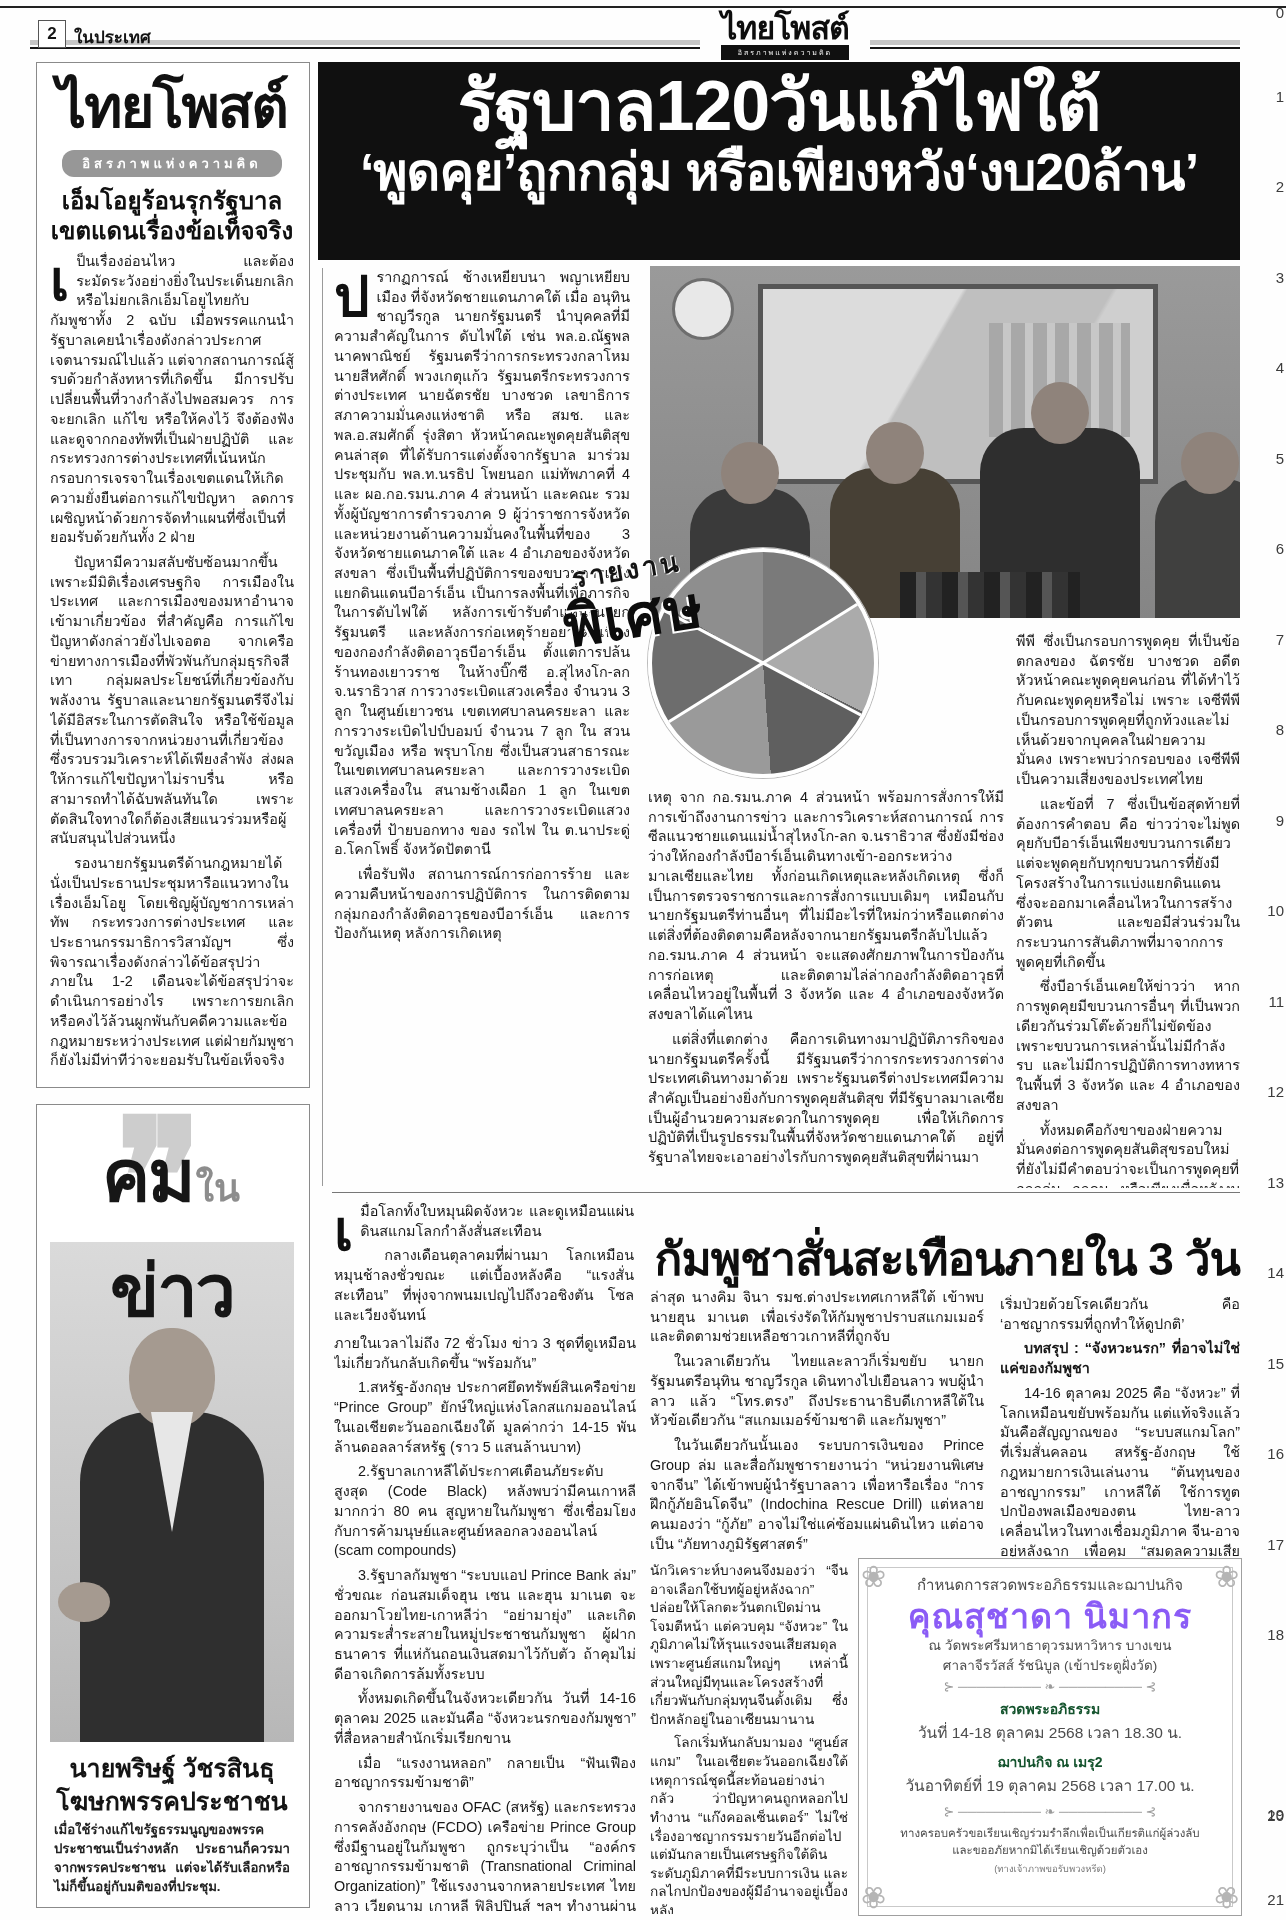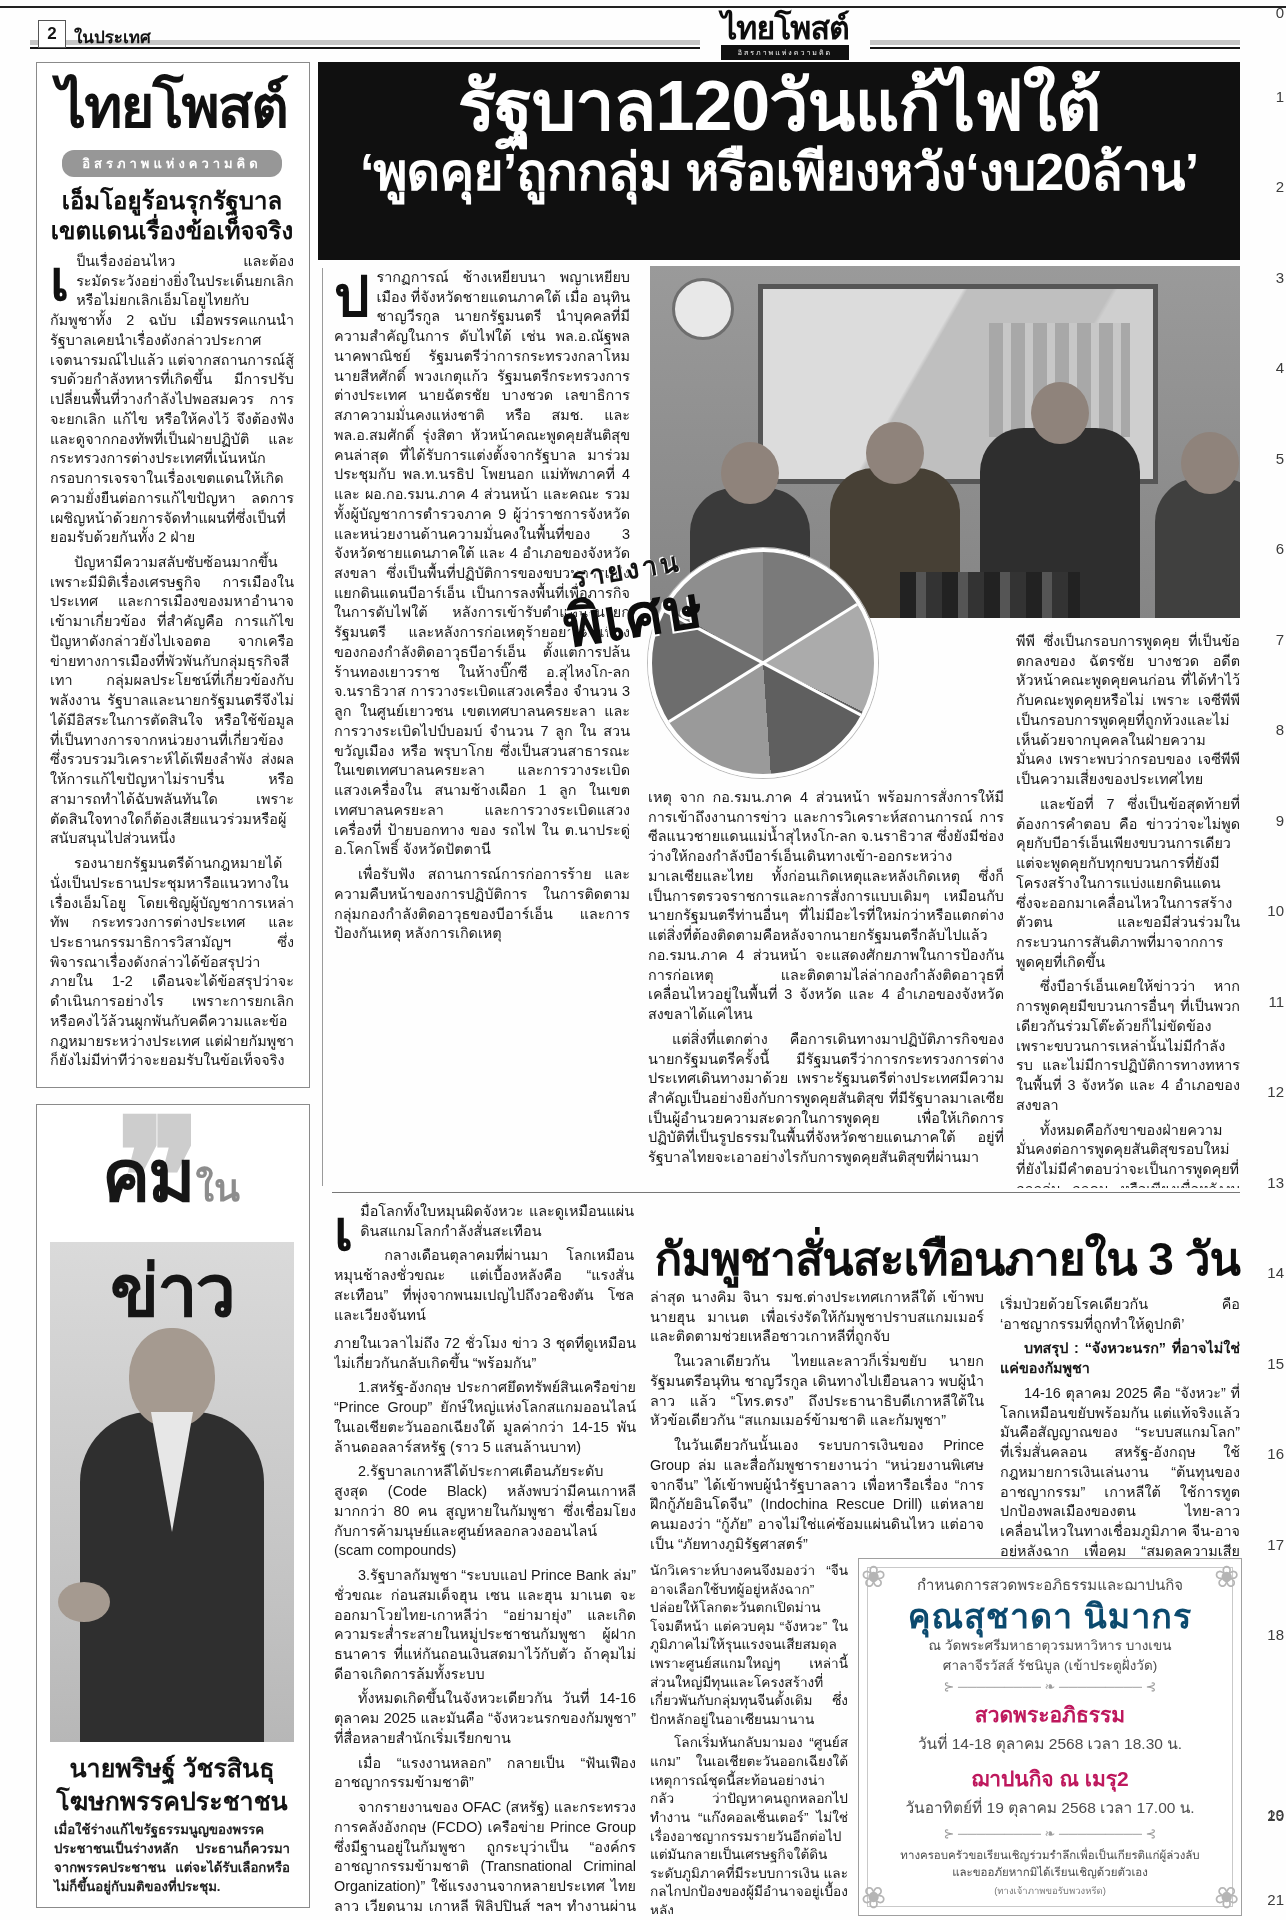--- a/index.html
+++ b/index.html
@@ -72,24 +72,24 @@
   .bCol1{left:334px;top:1334px;width:302px;height:580px;overflow:hidden;}
   .bCol2{left:650px;top:1288px;width:334px;height:264px;overflow:hidden;}
   .bCol3{left:1000px;top:1288px;width:240px;height:262px;overflow:hidden;margin-top:7px;}
   .bCol2b{left:650px;top:1562px;width:198px;height:352px;overflow:hidden;font-size:13.6px;}
   .boldp{font-weight:800;}
   
   .funeral{left:858px;top:1558px;width:382px;height:356px;border:1px solid #9f9f9f;background:#fff;
            text-align:center;color:#4c4c4c;font-family:"Liberation Sans",sans-serif;}
   .funeral .inner{position:absolute;left:8px;top:8px;right:8px;bottom:8px;border:1px solid #c9c9c9;}
   .fn-small{margin-top:14px;font-size:15px;}
-  .fn-name{font-size:34px;font-weight:900;color:#0c4a6e;letter-spacing:1px;line-height:1.15;}
+  .fn-name{font-size:34px;font-weight:900;color:#8b5cf6;letter-spacing:1px;line-height:1.15;}
   .fn-venue{font-size:13.5px;line-height:1.45;}
   .fn-orn{color:#9a9a9a;font-size:13px;margin:4px 0;}
-  .fn-cer{font-size:21px;font-weight:800;color:#be185d;margin-top:0;}
+  .fn-cer{font-size:14px;font-weight:800;color:#14532d;margin-top:0;}
   .fn-date{font-size:15.5px;margin-bottom:6px;}
   .fn-note{font-size:11.5px;line-height:1.5;margin-top:6px;}
   .fn-note3{font-size:9.5px;color:#777;}
   .fl{position:absolute;font-size:30px;color:#b5b5b5;}
   .fl.tl{left:2px;top:0px;} .fl.tr{right:2px;top:0px;transform:scaleX(-1);}
   .fl.bl{left:2px;bottom:0px;transform:scaleY(-1);} .fl.br{right:2px;bottom:0px;transform:scale(-1);}
   
   .knkbox{left:36px;top:1104px;width:272px;height:802px;border:1px solid #8a8a8a;background:#fff;}
   .knk-logo{left:46px;top:1118px;width:252px;height:118px;text-align:center;}
   .knk-quote-bg{position:absolute;left:70px;top:-34px;font-size:160px;color:#cdcdcd;font-weight:900;

